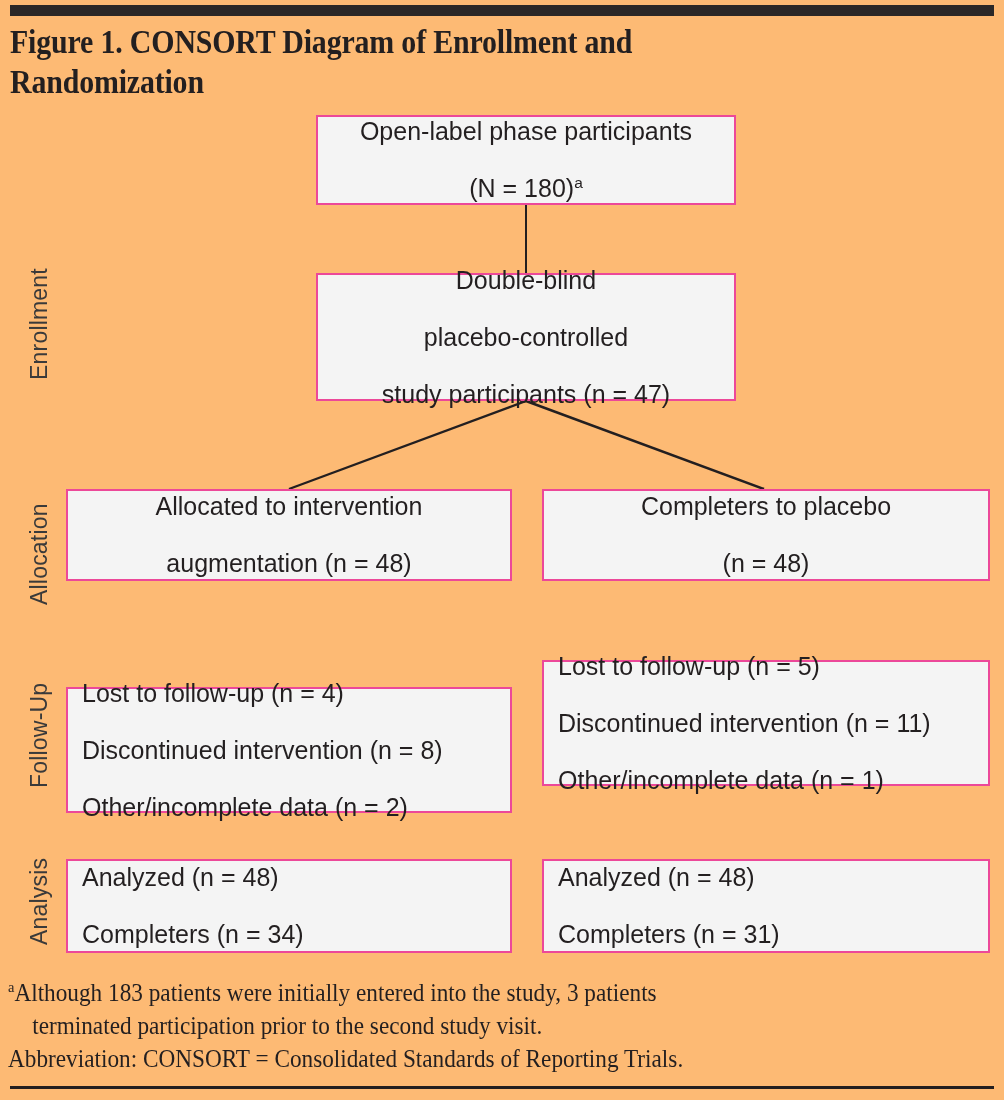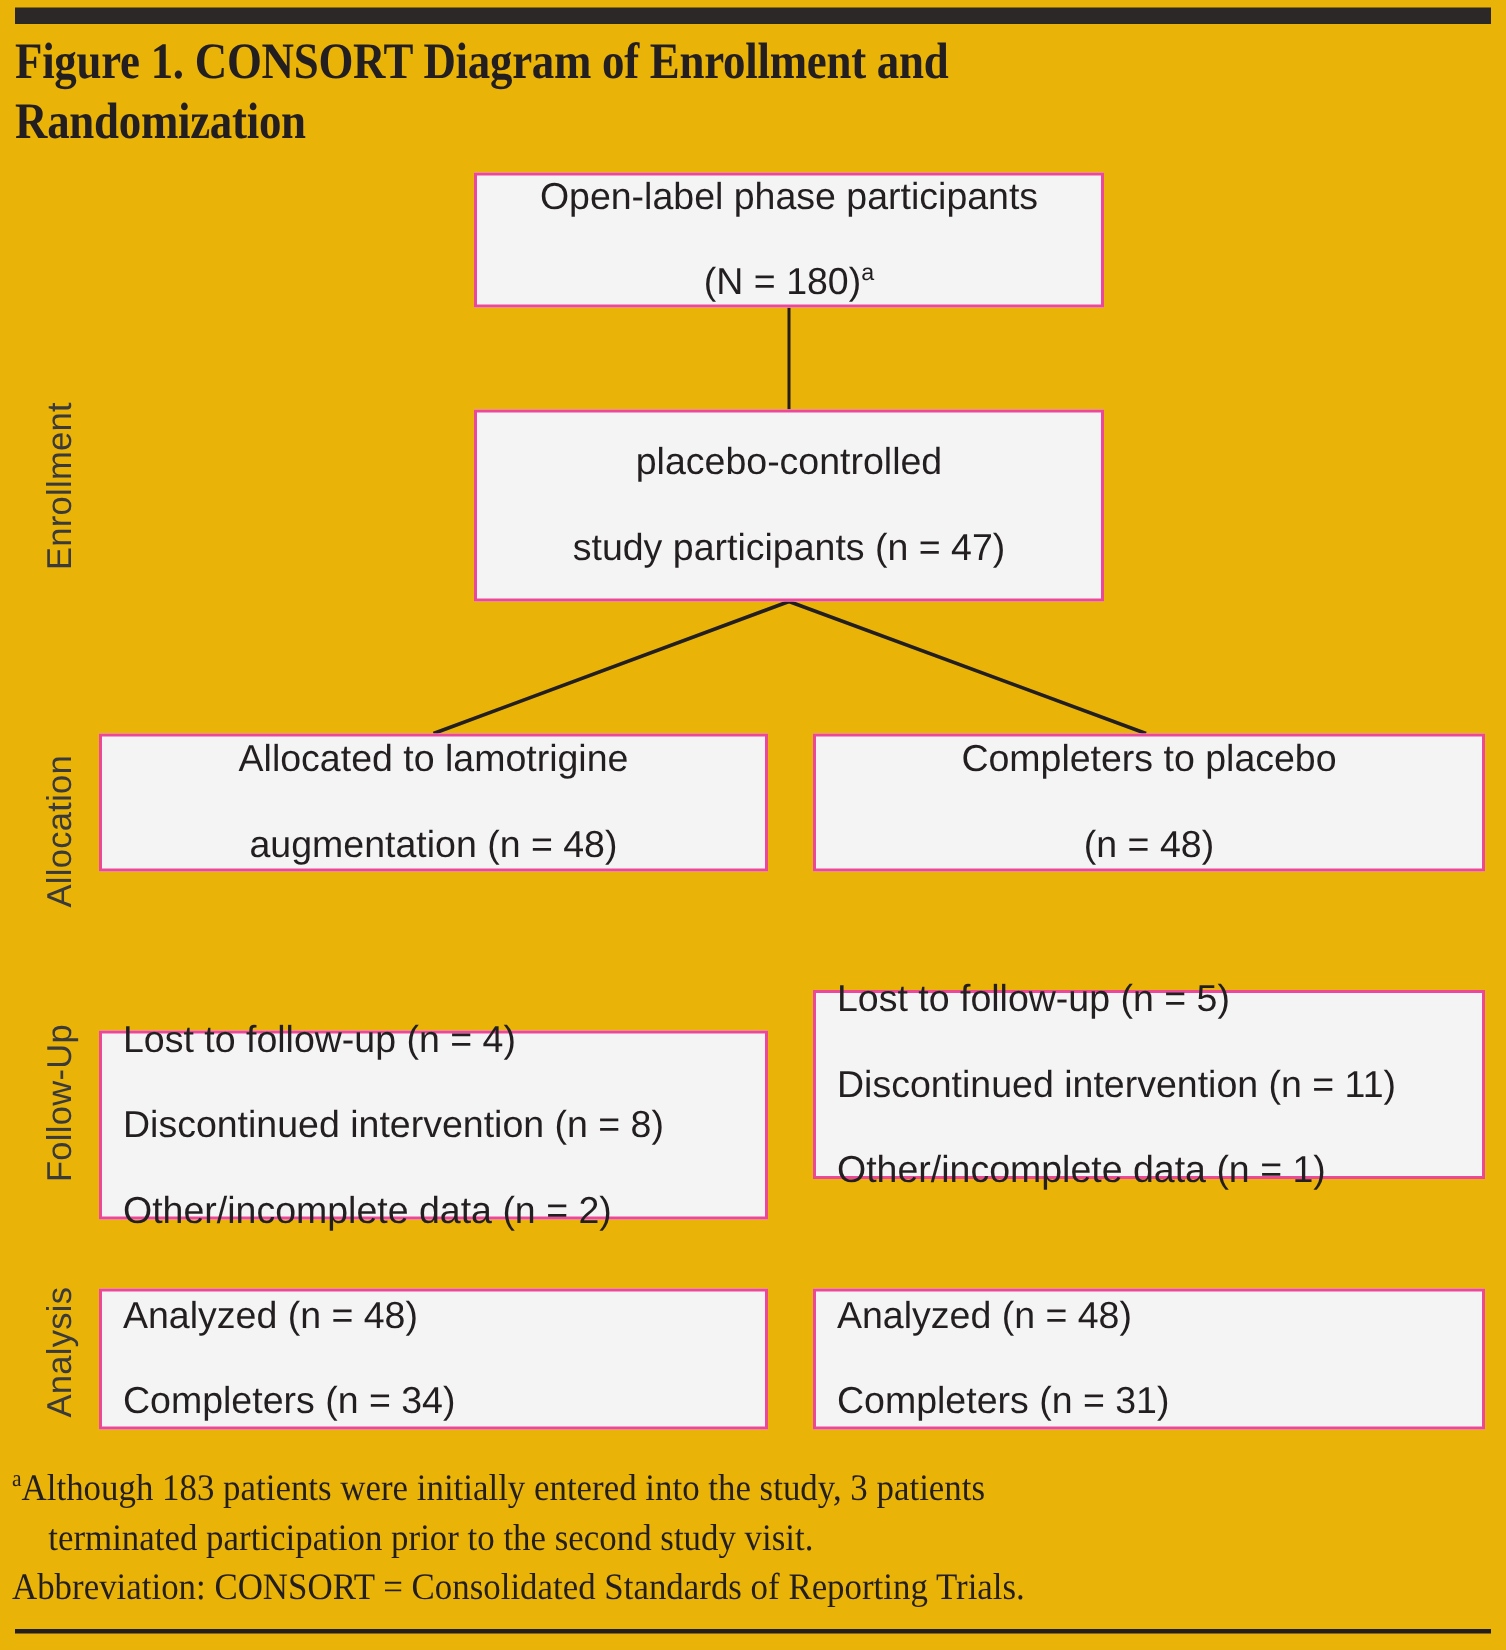--- a/index.html
+++ b/index.html
@@ -9,21 +9,21 @@
     background: #ffffff;
   }
   body {
     font-family: "Liberation Sans", sans-serif;
     color: #231f20;
   }
   #page {
     position: relative;
     width: 1004px;
     height: 1100px;
-    background: #eab308;
+    background: #fdba74;
     overflow: hidden;
   }
 
   
   .top-rule {
     position: absolute;
     left: 10px;
     top: 5px;
     width: 984px;
     height: 11px;
@@ -136,26 +136,27 @@
     <line x1="526" y1="401" x2="289" y2="489"></line>
     <line x1="526" y1="401" x2="764" y2="489"></line>
   </svg>
 
   <div class="box center" style="left:316px; top:115px; width:420px; height:90px;">
     <div class="line">Open-label phase participants</div>
     <div class="line"><span>(N = 180)</span><sup>a</sup></div>
   </div>
 
   <div class="box center" style="left:316px; top:273px; width:420px; height:128px;">
+    <div class="line">Double-blind</div>
     <div class="line">placebo-controlled</div>
     <div class="line">study participants (n = 47)</div>
   </div>
 
   <div class="box center" style="left:66px; top:489px; width:446px; height:92px;">
-    <div class="line">Allocated to lamotrigine</div>
+    <div class="line">Allocated to intervention</div>
     <div class="line">augmentation (n = 48)</div>
   </div>
 
   <div class="box center" style="left:542px; top:489px; width:448px; height:92px;">
     <div class="line">Completers to placebo</div>
     <div class="line">(n = 48)</div>
   </div>
 
   <div class="box left" style="left:66px; top:687px; width:446px; height:126px;">
     <div class="line">Lost to follow-up (n = 4)</div>

